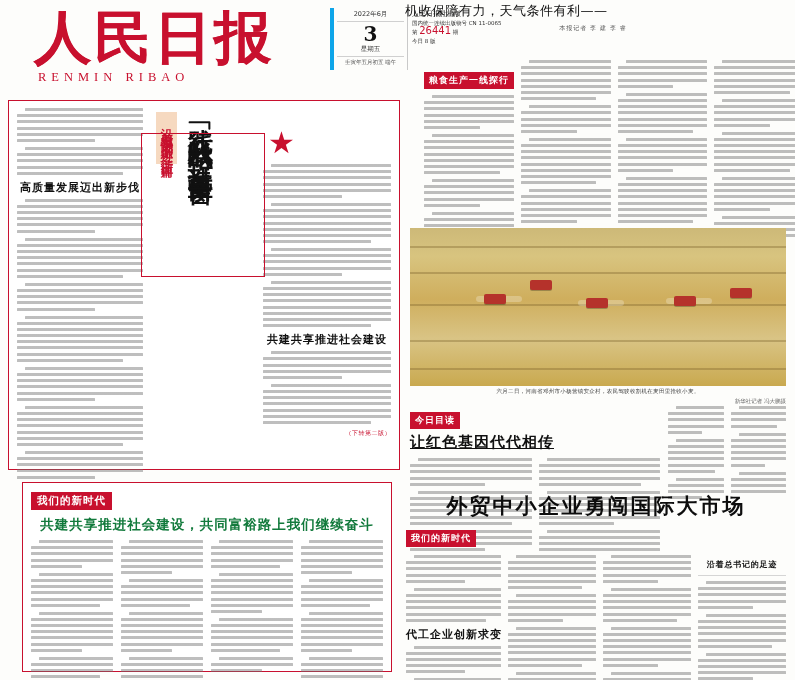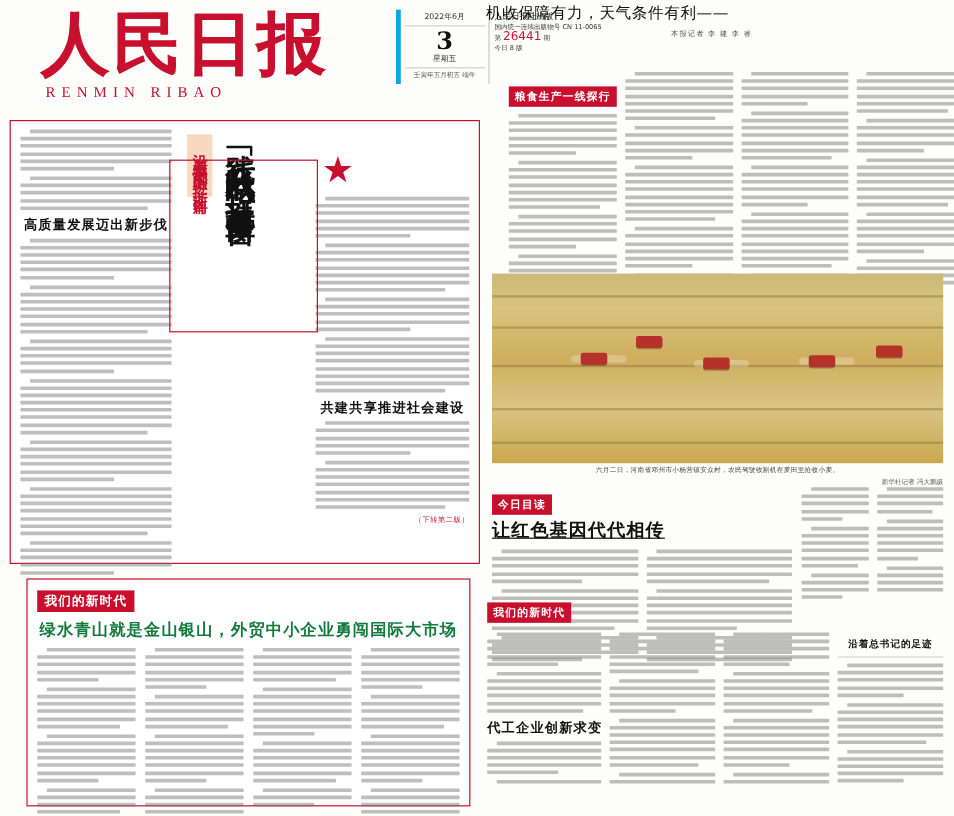--- a/index.html
+++ b/index.html
@@ -778,21 +778,21 @@
           <div class="tline mid"></div>
         </div>
         <div class="continue">（下转第二版）</div>
       </div>
     </div>
     <div class="red-underline-box"></div>
   </div>
 
   <div class="lower-box">
     <span class="redtag">我们的新时代</span>
-    <div class="lower-head">绿水青山就是金山银山，外贸中小企业勇闯国际大市场</div>
+    <div class="lower-head">共建共享推进社会建设，共同富裕路上我们继续奋斗</div>
     <div class="lower-cols">
       <div class="col">
         <div class="tblock">
           <div class="tline indent"></div>
             <div class="tline"></div>
             <div class="tline"></div>
           <div class="tline"></div>
             <div class="tline short"></div>
         </div>
         <div class="tblock">
@@ -1030,20 +1030,21 @@
       <div class="tblock">
         <div class="tline indent"></div>
           <div class="tline"></div>
           <div class="tline"></div>
         <div class="tline"></div>
       </div>
     </div>
   </div>
 
   <div class="trade">
+    <div class="trade-head">外贸中小企业勇闯国际大市场</div>
     <div class="badge-row">
       <span class="redtag redtag-sm">我们的新时代</span>
     </div>
     <div class="trade-cols">
       <div class="col">
         <div class="tblock">
           <div class="tline indent"></div>
             <div class="tline"></div>
             <div class="tline"></div>
           <div class="tline"></div>

